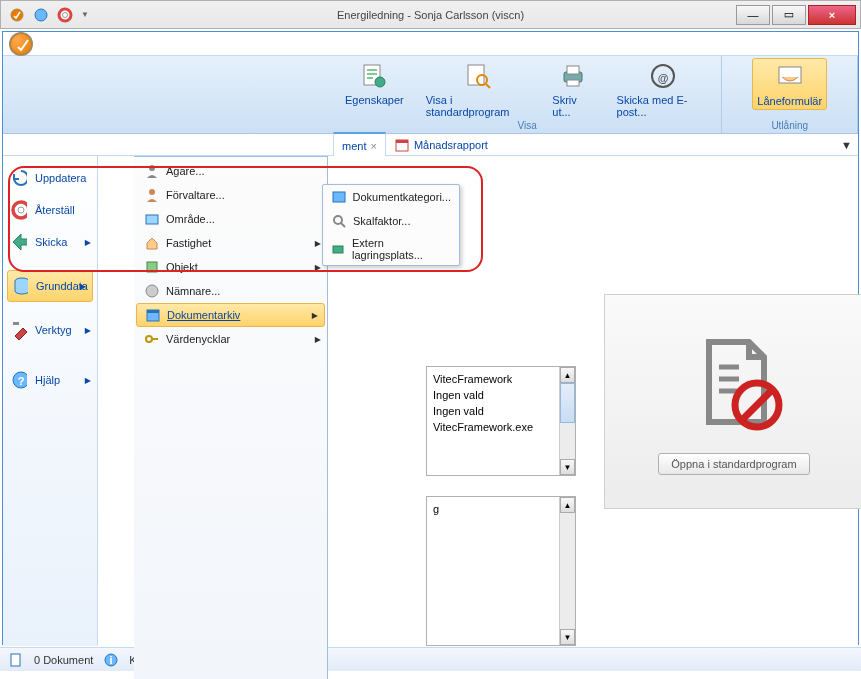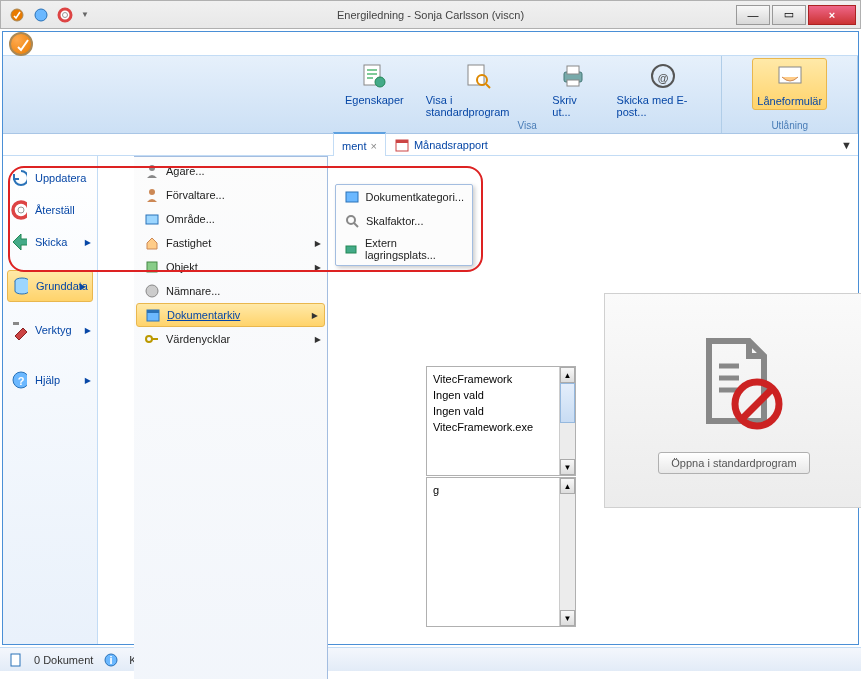--- a/index.html
+++ b/index.html
@@ -36,27 +36,27 @@
 .rail-item { display: flex; align-items: center; gap: 8px; padding: 8px 8px; color: #0747a6; cursor: default; position: relative; }
 .rail-item .arrow { position: absolute; right: 6px; font-size: 8px; color: #0747a6; }
 .rail-item.selected { background: linear-gradient(#ffe9a8,#ffd36b); border: 1px solid #e9b74e; border-radius: 3px; margin: 12px 4px; padding: 7px 4px; }
 
 .menu1 { position: absolute; left: 131px; top: 0; width: 194px; background: linear-gradient(#fcfcfc,#f1f5fb); border: 1px solid #a3bde0; border-left: none; height: 570px; }
 .menu1-items { padding: 2px 0 2px 0; }
 .menu-item { display: flex; align-items: center; gap: 6px; padding: 4px 10px; position: relative; color: #222; }
 .menu-item .arrow { position: absolute; right: 6px; font-size: 8px; color: #333; }
 .menu-item.selected { background: linear-gradient(#ffe9a8,#ffd36b); border: 1px solid #e9b74e; border-radius: 3px; margin: 0 2px; padding: 3px 8px; color: #0747a6; text-decoration: underline; }
 
-.menu2 { position: absolute; left: 332px; top: 28px; width: 138px; background: #fcfcfc; border: 1px solid #a3bde0; border-radius: 2px; box-shadow: 2px 2px 4px rgba(0,0,0,0.2); z-index: 20; }
+.menu2 { position: absolute; left: 319px; top: 28px; width: 138px; background: #fcfcfc; border: 1px solid #a3bde0; border-radius: 2px; box-shadow: 2px 2px 4px rgba(0,0,0,0.2); z-index: 20; }
 .menu2 .menu-item { padding: 4px 8px; }
 
 .red-ring { position: absolute; left: 5px; top: 10px; width: 475px; height: 106px; border: 2px solid #d22; border-radius: 16px; z-index: 30; pointer-events: none; }
 
 .center-panel { margin-left: 328px; flex: 1; display: flex; }
-.mid-col { width: 150px; display: flex; flex-direction: column; gap: 1px; padding-top: 210px; }
+.mid-col { width: 150px; display: flex; flex-direction: column; gap: 20px; padding-top: 210px; }
 .listbox { border: 1px solid #b0b0b0; background: #fff; height: 110px; position: relative; }
 .listbox-inner { padding: 4px 6px; line-height: 16px; }
 .scrollbar { position: absolute; right: 0; top: 0; bottom: 0; width: 16px; background: #ececec; border-left: 1px solid #ccc; }
 .scroll-btn { height: 16px; background: linear-gradient(#f8f8f8,#ddd); border: 1px solid #aaa; display: flex; align-items: center; justify-content: center; font-size: 8px; }
 .scroll-thumb { height: 40px; background: linear-gradient(#e4eefb,#c8dcf3); border: 1px solid #95b8de; margin-top: 0; }
 
 .preview { flex: 1; display: flex; align-items: center; justify-content: center; }
 .preview-card { width: 260px; height: 215px; border: 1px solid #d0d0d0; background: linear-gradient(#fafafa,#ececec); display: flex; flex-direction: column; align-items: center; justify-content: center; gap: 16px; margin-left: 28px; }
 .preview-btn { padding: 4px 12px; background: linear-gradient(#fff,#e8e8e8); border: 1px solid #b0b0b0; border-radius: 3px; color: #555; }
 

